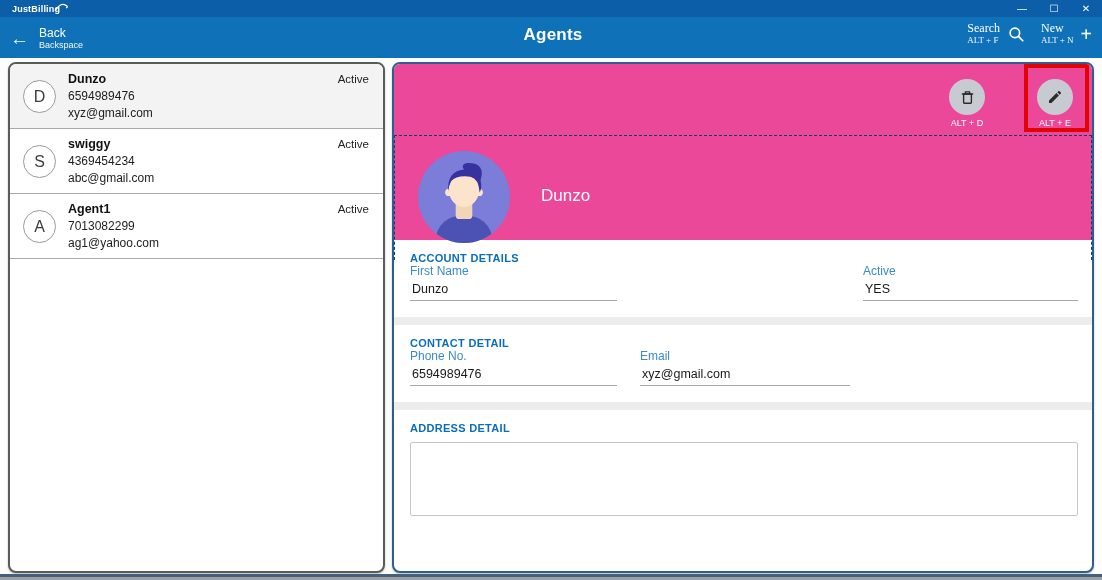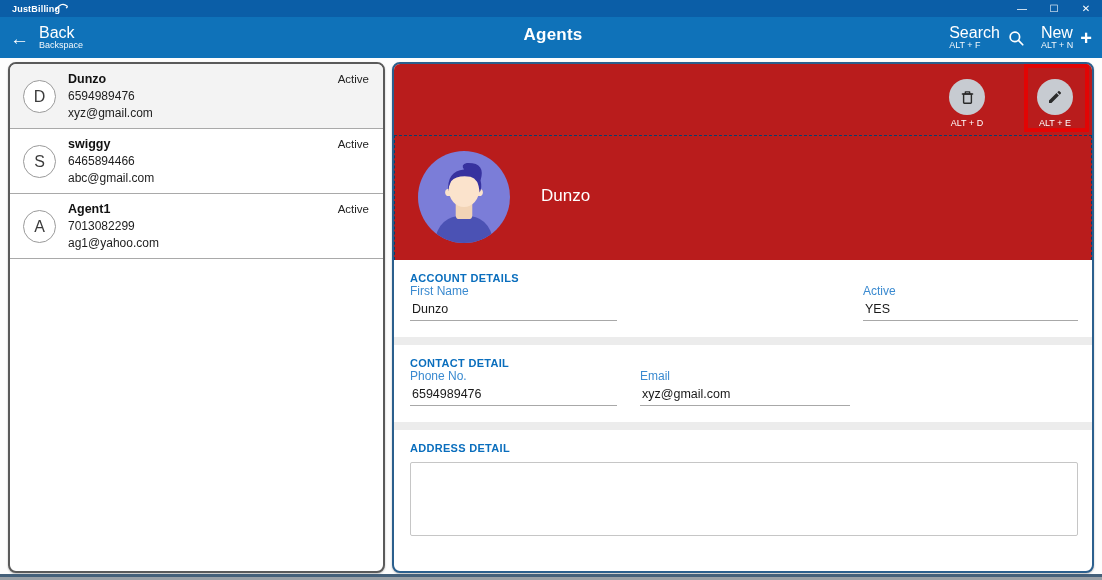--- a/index.html
+++ b/index.html
@@ -15,26 +15,26 @@
   .logo svg { position:absolute; right:-10px; top:-3px; }
   .win-controls { display:flex; align-items:center; height:100%; }
   .win-btn { width:32px; height:17px; color:#fff; font-size:10px; line-height:17px;
     text-align:center; cursor:default; }
 
   
   .navbar { position:absolute; left:0; top:17px; width:1102px; height:41px;
     background:#0f72b9; color:#fff; }
   .back-group { position:absolute; left:10px; top:4px; display:flex; align-items:center; gap:10px; height:34px; }
   .back-arrow { font-size:19px; line-height:19px; }
-  .shortcut-stack .lbl { font-size:16px; line-height:14px; }
+  .shortcut-stack .lbl { font-size:12px; line-height:14px; }
   .shortcut-stack .sc  { font-size:9px;  line-height:11px; opacity:.95; }
   .nav-title { position:absolute; left:4px; right:0; top:8px; text-align:center;
     font-size:17px; font-weight:bold; letter-spacing:.2px; }
   .nav-right { position:absolute; right:10px; top:4px; height:34px; display:flex;
-    align-items:center; gap:16px; }
+    align-items:flex-start; gap:16px;font-family:Liberation Serif, serif; }
   .nav-action { display:flex; align-items:center; gap:7px; }
   .nav-action .shortcut-stack { text-align:left; }
   .plus-glyph { font-size:20px; font-weight:bold; line-height:20px; }
 
   
   .left-panel { position:absolute; left:8px; top:62px; width:377px; height:511px;
     background:#fff; border:2px solid #5a5a5a; border-radius:8px; overflow:hidden;
     box-shadow:0 1px 2px rgba(0,0,0,.25); }
   .agent-row { position:relative; height:65px; border-bottom:1px solid #a9a9a9; background:#fff; }
   .agent-row.selected { background:#f3f3f3; }
@@ -45,21 +45,21 @@
   .agent-info { position:absolute; left:58px; top:7px; }
   .agent-name { font-size:12.5px; font-weight:bold; color:#111; line-height:17px; }
   .agent-phone, .agent-email { font-size:12px; color:#1d1d1d; line-height:17px; }
   .agent-email { border-bottom:0; }
   .agent-status { position:absolute; right:14px; top:9px; font-size:11.5px; color:#222; }
 
   
   .right-panel { position:absolute; left:392px; top:62px; width:702px; height:511px;
     background:#fff; border:2px solid #2b5f8d; border-radius:8px; overflow:hidden;
     box-shadow:0 1px 2px rgba(0,0,0,.25); }
-  .detail-blue { position:relative; width:100%; height:196px; background:#b91c1c; }
+  .detail-blue { position:relative; width:100%; height:176px; background:#ec4899; }
   .action-btns { position:absolute; top:15px; right:16px; display:flex; gap:46px; }
   .action-btn { display:flex; flex-direction:column; align-items:center; width:42px; }
   .btn-circle { width:36px; height:36px; border-radius:50%; background:#c7cbd1;
     display:flex; align-items:center; justify-content:center; cursor:pointer; }
   .btn-sc { margin-top:3px; font-size:9px; color:#fff; white-space:nowrap; }
   .annotation-red { position:absolute; left:630px; top:0px; width:65px; height:68px;
     border:4px solid #e20404; pointer-events:none; z-index:5; }
   .header-focus { position:absolute; left:0; top:71px; width:100%; height:125px;
     border-top:1px dashed #08416e; border-left:1px dashed #08416e; border-right:1px dashed #08416e; }
   .detail-avatar { position:absolute; left:23px; top:15px; width:92px; height:92px; }
@@ -151,21 +151,21 @@
       </div>
       <div class="agent-status">Active</div>
     </div>
 
     <div class="agent-row">
       <div class="agent-avatar">
         <span>S</span>
       </div>
       <div class="agent-info">
         <div class="agent-name">swiggy</div>
-        <div class="agent-phone">6465894466</div>
+        <div class="agent-phone">4369454234</div>
         <div class="agent-email">abc@gmail.com</div>
       </div>
       <div class="agent-status">Active</div>
     </div>
 
     <div class="agent-row">
       <div class="agent-avatar">
         <span>A</span>
       </div>
       <div class="agent-info">

